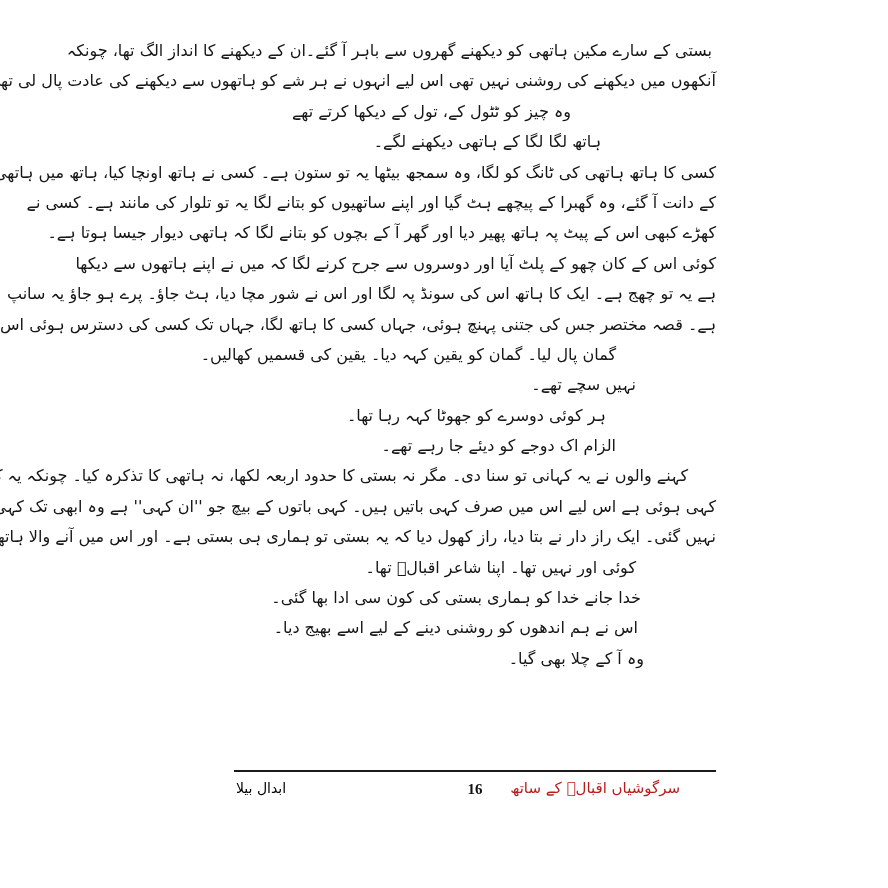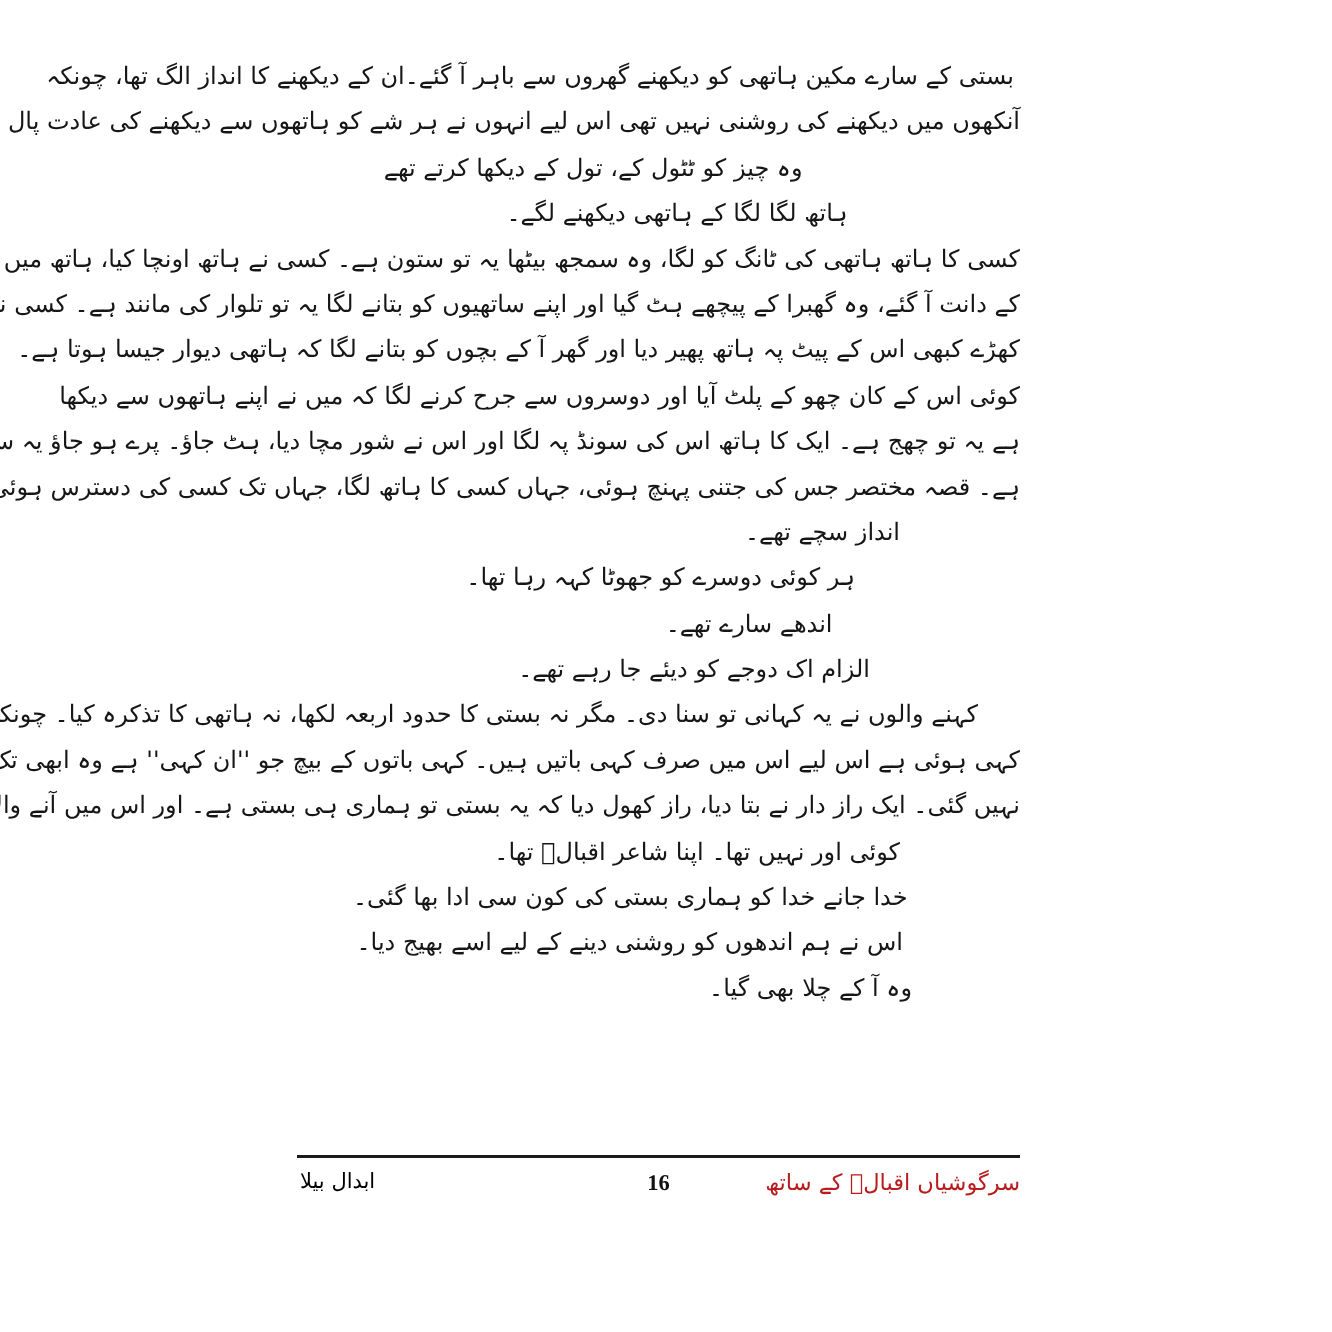--- a/index.html
+++ b/index.html
@@ -4,21 +4,21 @@
 <style>
   html, body { margin: 0; padding: 0; }
   body {
     width: 888px; height: 888px;
     background: #ffffff;
     position: relative;
     overflow: hidden;
     font-family: "DejaVu Sans", sans-serif;
     color: #141414;
   }
-  .page { position: absolute; inset: 0; background: #ffffff; }
+  .page { position: absolute; inset: 0; background: #ffffff; margin-left: 36px; }
   .text-block {
     position: absolute;
     top: 36px;
     left: 198px;
     width: 482px;
     direction: rtl;
   }
   .line {
     height: 30.4px;
     line-height: 30.4px;
@@ -68,23 +68,23 @@
     <div class="line" style="padding-right:4px">بستی کے سارے مکین ہاتھی کو دیکھنے گھروں سے باہر آ گئے۔ان کے دیکھنے کا انداز الگ تھا، چونکہ</div>
     <div class="line" style="padding-right:0px">آنکھوں میں دیکھنے کی روشنی نہیں تھی اس لیے انہوں نے ہر شے کو ہاتھوں سے دیکھنے کی عادت پال لی تھی۔</div>
     <div class="line" style="padding-right:145px">وہ چیز کو ٹٹول کے، تول کے دیکھا کرتے تھے</div>
     <div class="line" style="padding-right:115px">ہاتھ لگا لگا کے ہاتھی دیکھنے لگے۔</div>
     <div class="line" style="padding-right:0px">کسی کا ہاتھ ہاتھی کی ٹانگ کو لگا، وہ سمجھ بیٹھا یہ تو ستون ہے۔ کسی نے ہاتھ اونچا کیا، ہاتھ میں ہاتھی</div>
     <div class="line" style="padding-right:0px">کے دانت آ گئے، وہ گھبرا کے پیچھے ہٹ گیا اور اپنے ساتھیوں کو بتانے لگا یہ تو تلوار کی مانند ہے۔ کسی نے</div>
     <div class="line" style="padding-right:0px">کھڑے کبھی اس کے پیٹ پہ ہاتھ پھیر دیا اور گھر آ کے بچوں کو بتانے لگا کہ ہاتھی دیوار جیسا ہوتا ہے۔</div>
     <div class="line" style="padding-right:0px">کوئی اس کے کان چھو کے پلٹ آیا اور دوسروں سے جرح کرنے لگا کہ میں نے اپنے ہاتھوں سے دیکھا</div>
     <div class="line" style="padding-right:0px">ہے یہ تو چھج ہے۔ ایک کا ہاتھ اس کی سونڈ پہ لگا اور اس نے شور مچا دیا، ہٹ جاؤ۔ پرے ہو جاؤ یہ سانپ</div>
     <div class="line" style="padding-right:0px">ہے۔ قصہ مختصر جس کی جتنی پہنچ ہوئی، جہاں کسی کا ہاتھ لگا، جہاں تک کسی کی دسترس ہوئی اس قدر اس نے</div>
-    <div class="line" style="padding-right:80px">انداز سچے تھے۔</div>
+    <div class="line" style="padding-right:100px">گمان پال لیا۔ گمان کو یقین کہہ دیا۔ یقین کی قسمیں کھالیں۔</div>
+    <div class="line" style="padding-right:80px">نہیں سچے تھے۔</div>
     <div class="line" style="padding-right:110px">ہر کوئی دوسرے کو جھوٹا کہہ رہا تھا۔</div>
-    <div class="line" style="padding-right:125px">اندھے سارے تھے۔</div>
     <div class="line" style="padding-right:100px">الزام اک دوجے کو دیئے جا رہے تھے۔</div>
     <div class="line" style="padding-right:28px">کہنے والوں نے یہ کہانی تو سنا دی۔ مگر نہ بستی کا حدود اربعہ لکھا، نہ ہاتھی کا تذکرہ کیا۔ چونکہ یہ کہانی</div>
     <div class="line" style="padding-right:0px">کہی ہوئی ہے اس لیے اس میں صرف کہی باتیں ہیں۔ کہی باتوں کے بیچ جو ''ان کہی'' ہے وہ ابھی تک کہی</div>
     <div class="line" style="padding-right:0px">نہیں گئی۔ ایک راز دار نے بتا دیا، راز کھول دیا کہ یہ بستی تو ہماری ہی بستی ہے۔ اور اس میں آنے والا ہاتھی</div>
     <div class="line" style="padding-right:80px">کوئی اور نہیں تھا۔ اپنا شاعر اقبالؒ تھا۔</div>
     <div class="line" style="padding-right:75px">خدا جانے خدا کو ہماری بستی کی کون سی ادا بھا گئی۔</div>
     <div class="line" style="padding-right:78px">اس نے ہم اندھوں کو روشنی دینے کے لیے اسے بھیج دیا۔</div>
     <div class="line" style="padding-right:72px">وہ آ کے چلا بھی گیا۔</div>
   </div>
 

